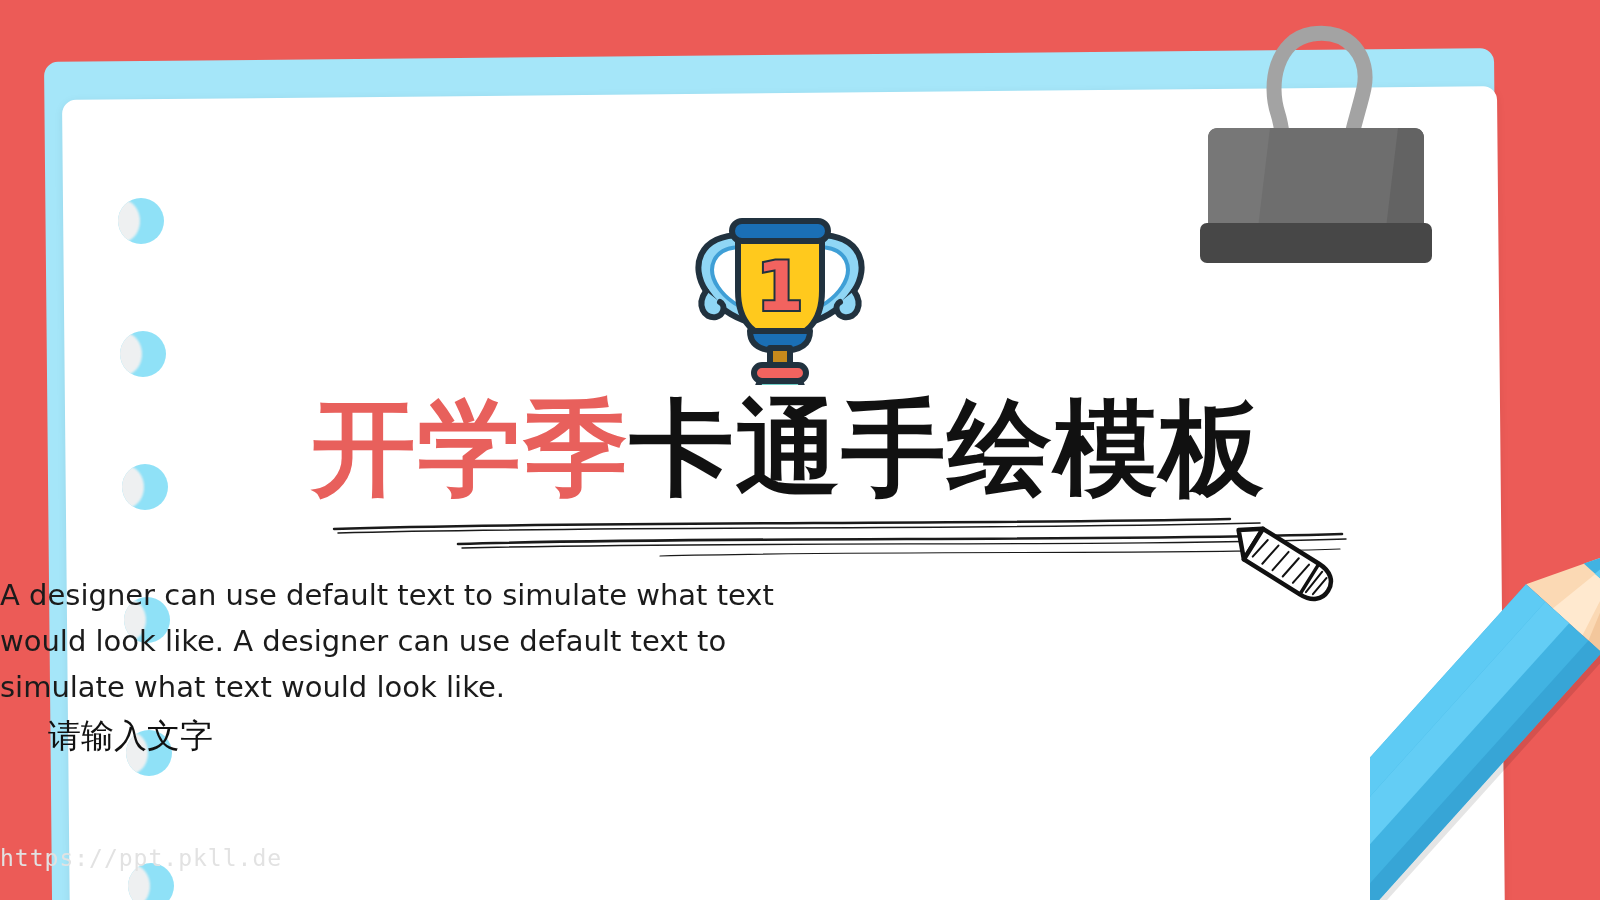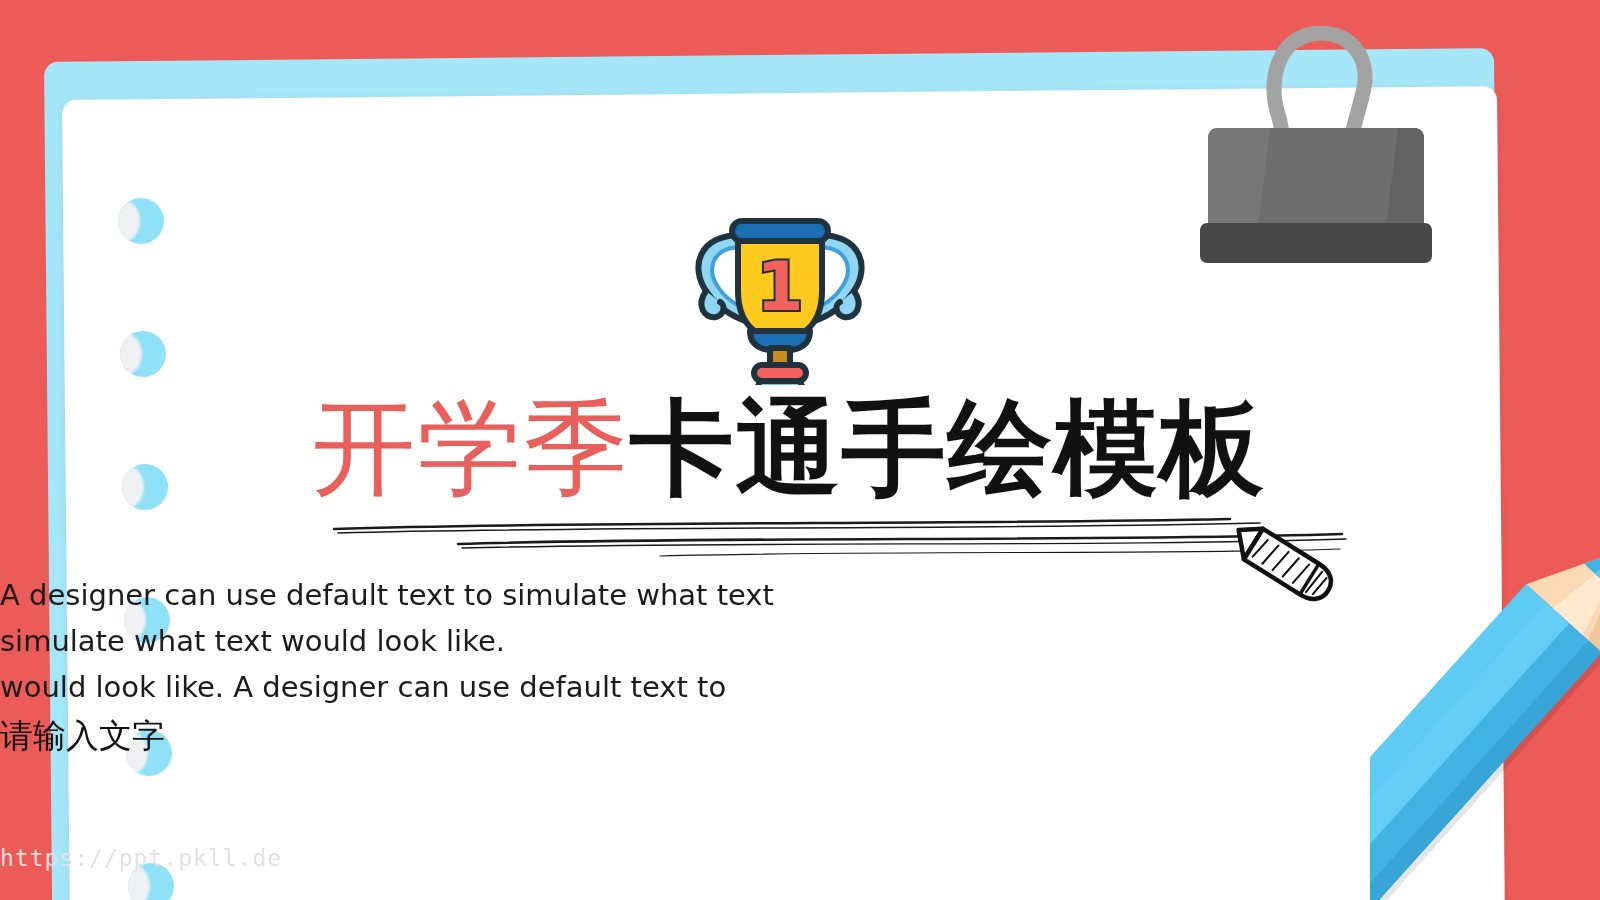--- a/index.html
+++ b/index.html
@@ -65,21 +65,21 @@
   .title-row{
     position:absolute;
     left:0; top:396px; width:1560px;
     text-align:center;
     white-space:nowrap;
     line-height:1;
   }
   .title-red{
     font-family:"DejaVu Sans","Liberation Sans",sans-serif;
     font-size:104px;
-    font-weight:400;
+    font-weight:700;
     color:#e8605c;
     letter-spacing:2px;
     margin-left:17px;
   }
   .title-black{
     font-family:"DejaVu Sans","Liberation Sans",sans-serif;
     font-size:104px;
     font-weight:700;
     color:#111111;
     letter-spacing:2px;
@@ -101,20 +101,21 @@
     line-height:46px;
     color:#1b1b1b;
   }
   .body-line{ display:block; }
   .body-cn{
     display:block;
     font-size:33px;
     line-height:48px;
     margin-top:2px;
     color:#111111;
+    padding-left:48px;
   }
 
   
   .watermark{
     position:absolute;
     left:0; top:845px; width:1560px;
     text-align:left;
     font-family:"DejaVu Sans Mono","Liberation Mono",monospace;
     font-size:23px;
     letter-spacing:1px;
@@ -200,22 +201,22 @@
           <line x1="76" y1="32" x2="72" y2="56"></line>
           <line x1="88" y1="32" x2="84" y2="56"></line>
           <line x1="103" y1="31" x2="100" y2="57"></line>
           <line x1="110" y1="34" x2="107" y2="55"></line>
         </g>
       </g>
     </svg>
 
     <div class="body-text">
       <span class="body-line">A designer can use default text to simulate what text</span>
+      <span class="body-line">would look like. A designer can use default text to</span>
       <span class="body-line">simulate what text would look like.</span>
-      <span class="body-line">would look like. A designer can use default text to</span>
       <span class="body-cn">请输入文字</span>
     </div>
 
     <div class="watermark">https://ppt.pkll.de</div>
 
   </div>
 
   <svg class="clip" viewBox="0 0 250 250">
     <path d="M92 218 C92 218 86 120 78 96 C68 66 76 22 112 16 C150 10 170 40 164 70 C158 100 142 130 140 218" fill="none" stroke="#a3a3a3" stroke-width="15" stroke-linecap="round"></path>
     <path d="M18 110 H214 C220 110 224 114 224 120 V210 H8 V120 C8 114 12 110 18 110 Z" fill="#6e6e6e"></path>

